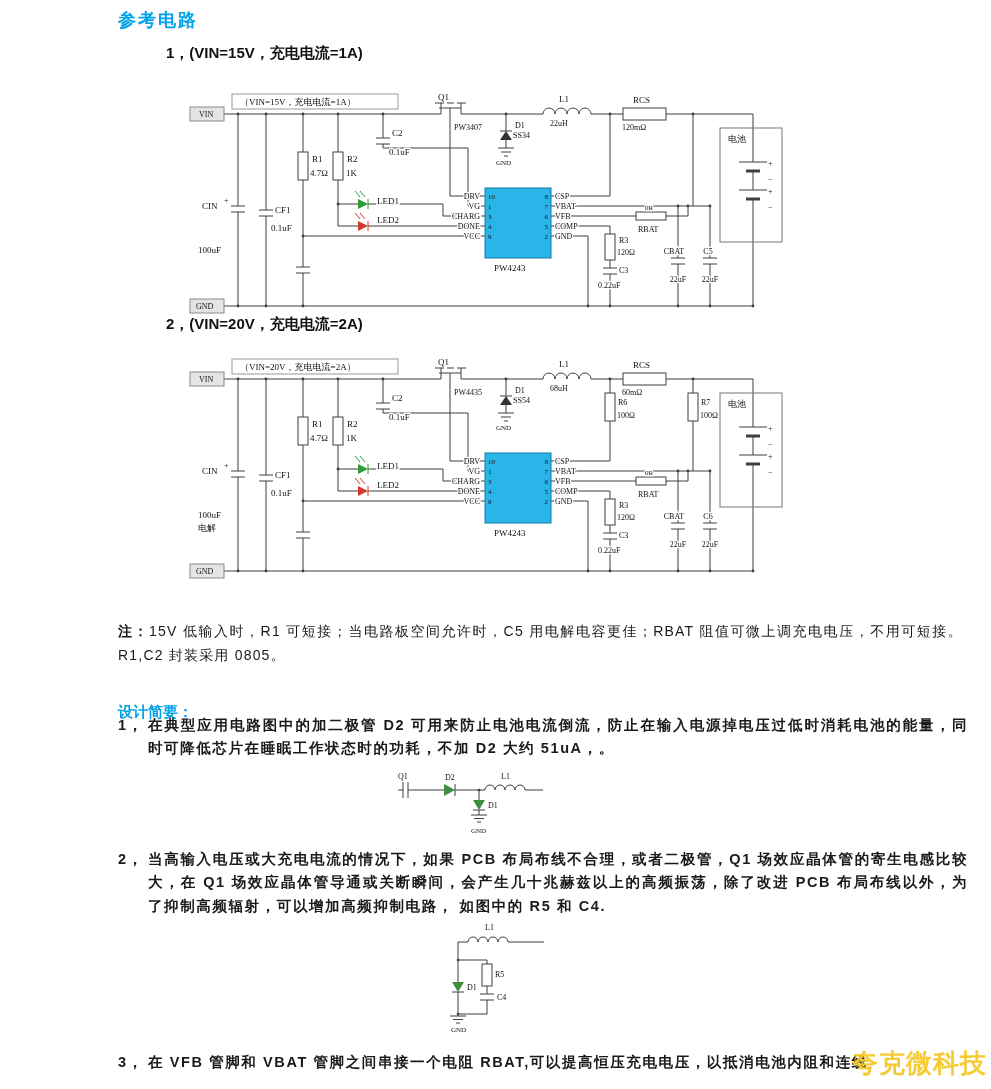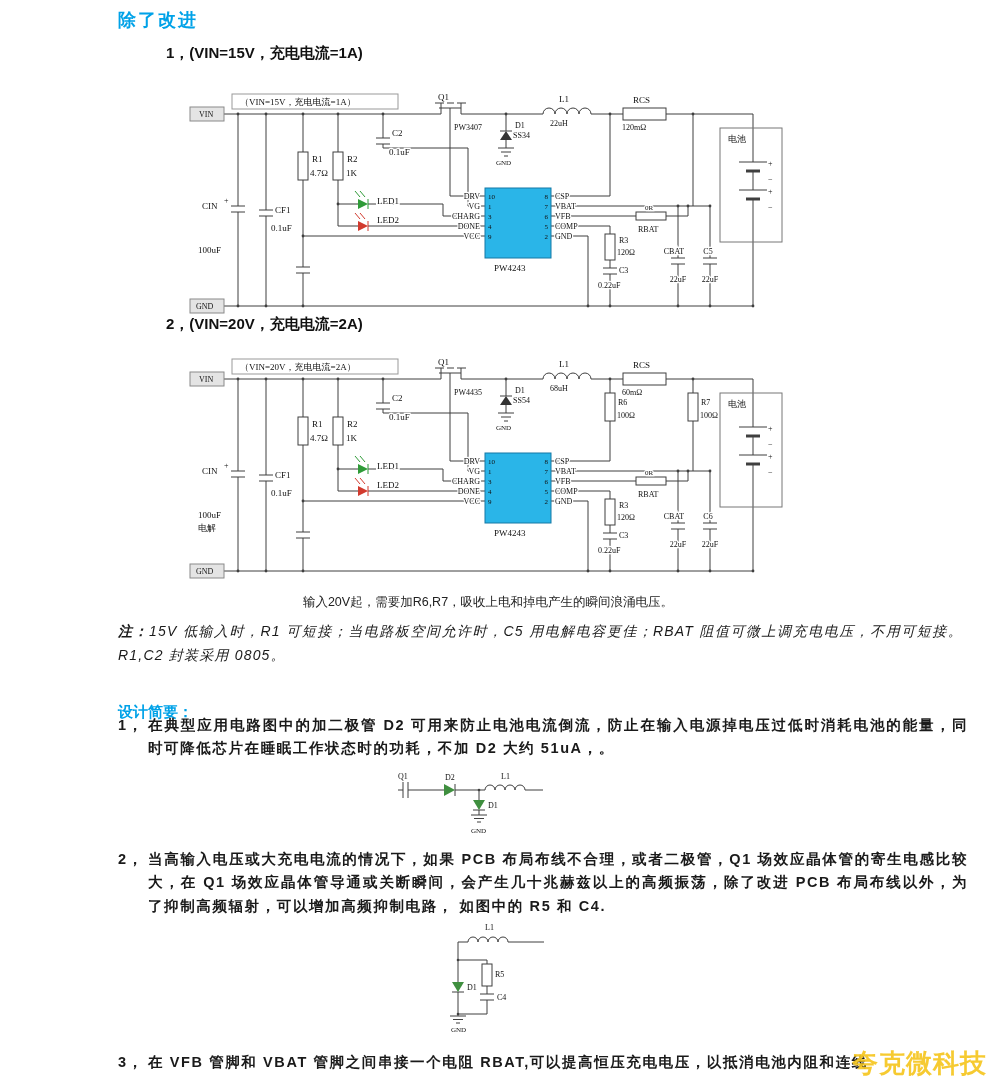--- a/index.html
+++ b/index.html
@@ -6,21 +6,21 @@
   html,body { background:#ffffff; }
   .page { position:relative; width:991px; height:1089px; background:#fff;
           font-family:"Liberation Sans", sans-serif; color:#1a1a1a; overflow:hidden; }
   .title { position:absolute; left:118px; top:8px; font-size:18px; font-weight:bold;
            color:#00a2e8; letter-spacing:2px; }
   .sec-h { position:absolute; font-size:15px; font-weight:bold; color:#111;margin-left:48px; }
   .circuit { position:absolute; width:600px; height:235px; }
   .c2note { position:absolute; left:188px; top:594px; width:600px; text-align:center;
             font-size:12.5px; color:#222; }
   .note { position:absolute; left:118px; top:620px; width:845px; font-size:14px;
-          line-height:1.7; letter-spacing:1.2px; text-align:justify;font-style:italic; }
+          line-height:1.7; letter-spacing:1.2px; text-align:justify; }
   .design-h { position:absolute; left:118px; top:688px; font-size:15px; font-weight:bold; color:#00a2e8;margin-top:15px; }
   .item { position:absolute; left:118px; width:850px; display:flex; font-size:14.5px;
           line-height:1.62; letter-spacing:1.6px; }
   .item .num { flex:none; width:30px; font-weight:bold; }
   .item .txt { text-align:justify;font-weight:bold; }
   .diagram { position:absolute; }
   .watermark { position:absolute; left:852px; top:1046px; font-size:26px; font-weight:bold;
                color:#f6c722; opacity:0.93; letter-spacing:1px; }
   svg text { font-family:"Liberation Serif", serif; fill:#111; }
   .f9 { font-size:9px; } .f8 { font-size:8px; } .f7 { font-size:7px; }
@@ -33,21 +33,21 @@
   .ic { fill:#2ab5e8; stroke:#1579a5; }
   .led-g { fill:#2f9b38; } .led-r { fill:#d23a2e; }
   .gstroke { stroke:#2f9b38; fill:none; } .rstroke { stroke:#d23a2e; fill:none; }
   .diode { fill:#333; } .dgreen { fill:#3f8f3f; }
 </style>
 </head>
 <body>
 
 <div class="page">
 
-  <div class="title">除了改进</div>
+  <div class="title">参考电路</div>
 
   <div class="sec-h" style="left:118px;top:44px">1，(VIN=15V，充电电流=1A)</div>
   <div class="circuit" style="left:188px;top:92px">
   <svg width="600" height="235" viewBox="0 0 600 235">
     <g class="wire">
       <path d="M36,22 H253"></path>
           <path d="M273,22 H355"></path>
           <path d="M403,22 H565"></path>
           <path d="M36,214 H565"></path>
       <path d="M253,22 V11"></path>
@@ -447,21 +447,20 @@
     <text class="f8 halo" text-anchor="middle" x="520" y="162">C6</text>
     <text class="f8 halo" text-anchor="middle" x="522" y="190">22uF</text>
     <text class="f9" x="540" y="50">电池</text>
     <text class="f8" x="580" y="74">+</text>
     <text class="f8" x="580" y="90">−</text>
     <text class="f8" x="580" y="102">+</text>
     <text class="f8" x="580" y="118">−</text>
   </svg>
 </div>
 
-  <div class="c2note">输入20V起，需要加R6,R7，吸收上电和掉电产生的瞬间浪涌电压。</div>
 
   <p class="note"><b>注：</b><span>15V 低输入时，R1 可短接；当电路板空间允许时，C5 用电解电容更佳；RBAT 阻值可微上调充电电压，不用可短接。R1,C2 封装采用 0805。</span></p>
 
   <div class="design-h">设计简要：</div>
 
   <div class="item" style="top:714px">
     <span class="num">1，</span>
     <span class="txt">在典型应用电路图中的加二极管 D2 可用来防止电池电流倒流，防止在输入电源掉电压过低时消耗电池的能量，同时可降低芯片在睡眠工作状态时的功耗，不加 D2 大约 51uA，。</span>
   </div>
 

